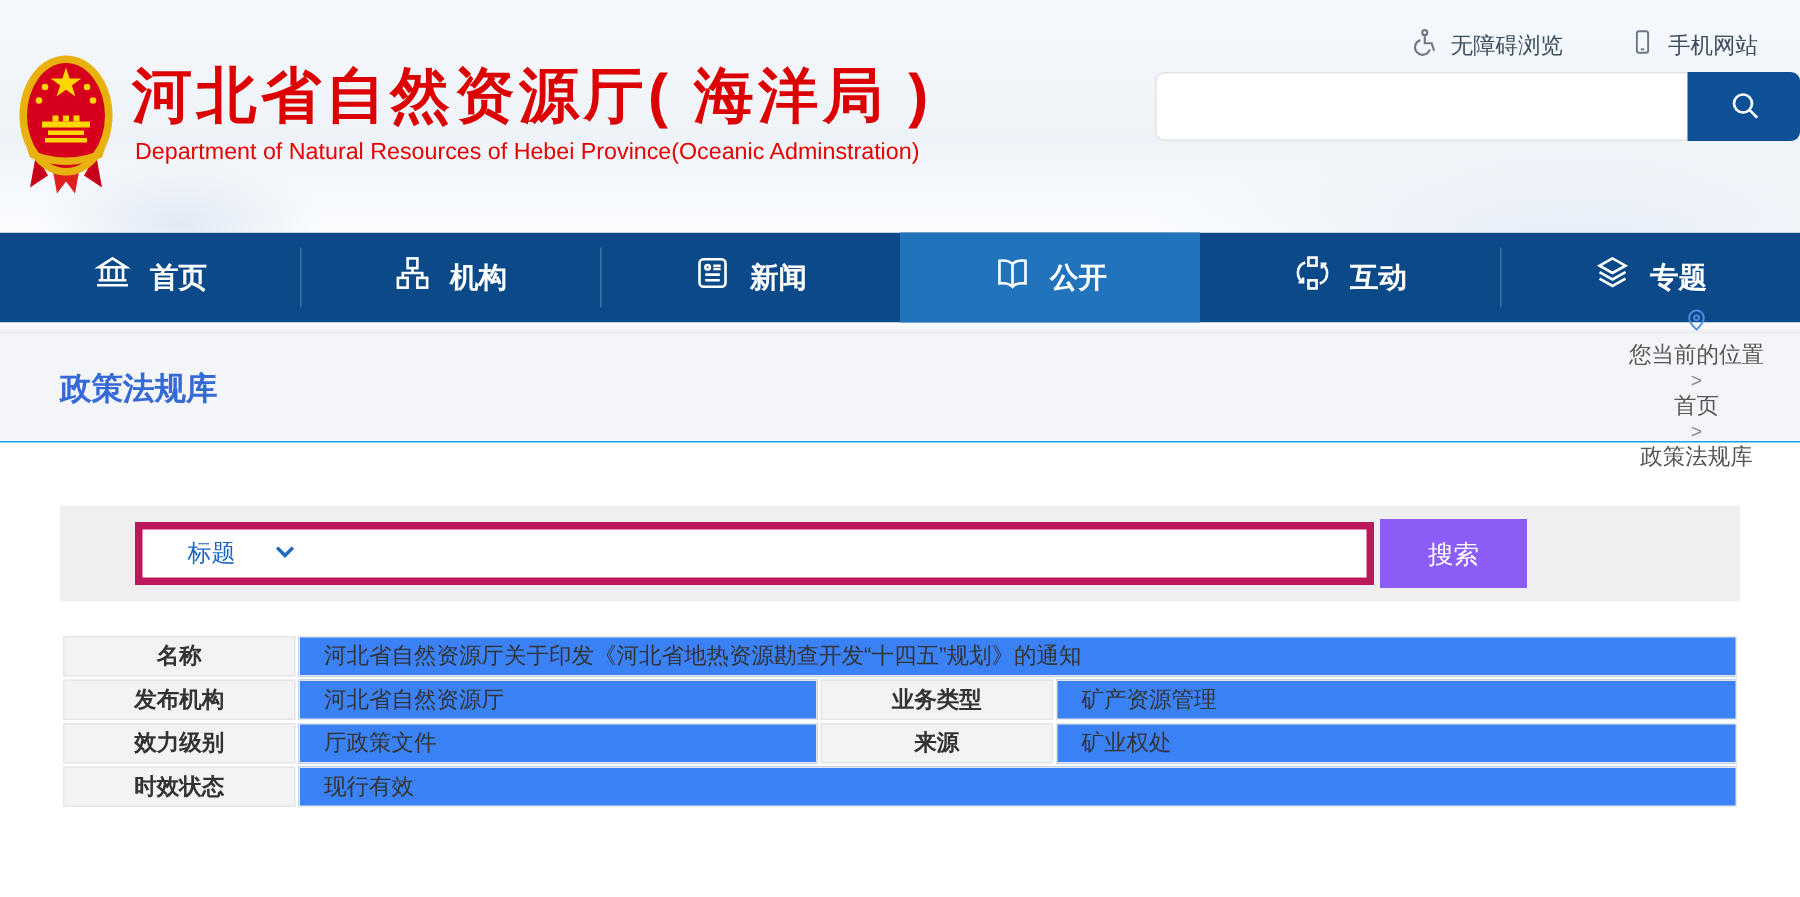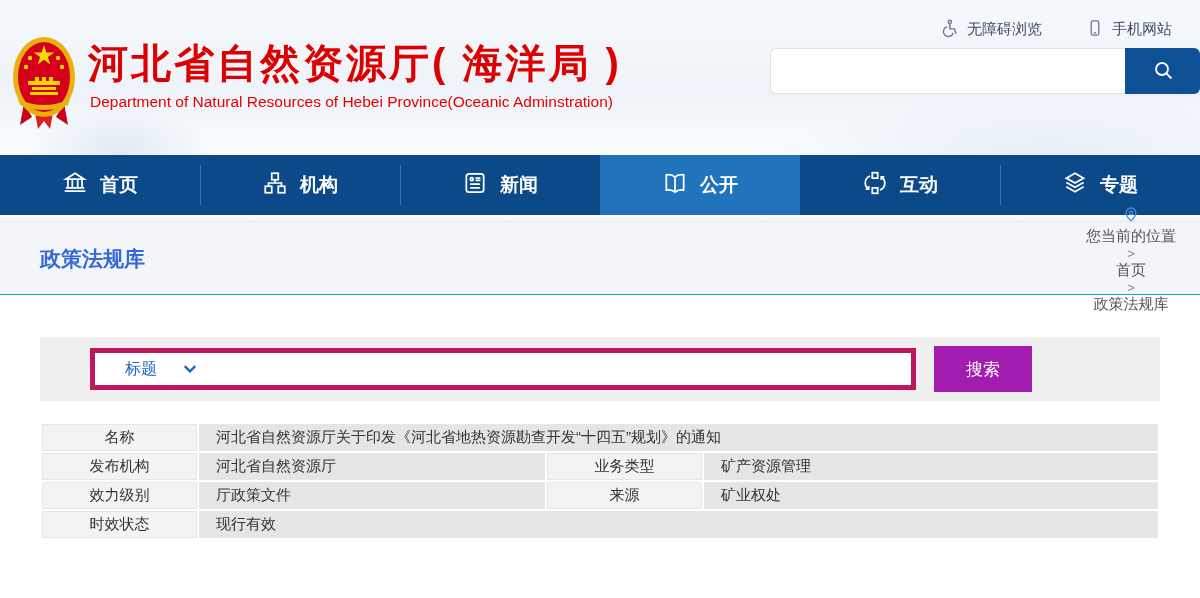--- a/index.html
+++ b/index.html
@@ -57,29 +57,29 @@
   .form-band { margin:42px 40px 0 40px; height:64px; background:#efefef;
     display:flex; align-items:center; padding-left:50px; }
   .combo { width:826px; height:42px; background:#fff; border:5px solid #be185d;
     display:flex; align-items:center; }
   .combo .field-select { display:flex; align-items:center; gap:26px; padding:0 10px 0 30px;
     color:#1a66c0; font-size:16px; cursor:pointer; white-space:nowrap; }
   .combo input { flex:1; height:100%; border:none; outline:none; font-size:15px; padding:0 10px;
     background:transparent; }
   .btn { height:46px; width:98px; border:none; color:#fff; font-size:17px; cursor:pointer;
     font-family:inherit; }
-  .btn-search { background:#a21caf; margin-left:18px; }
+  .btn-search { background:#8b5cf6; margin-left:4px; }
   .btn-adv { background:#f47e6e; margin-left:12px; }
 
   
   .detail { margin:21px 40px 0 40px; border-collapse:separate; border-spacing:2px;
     width:1120px; table-layout:fixed; }
   .detail td { height:27px; font-size:15px; color:#333; border:1px solid #e6e6e6; }
-  .detail td.lbl { background:#f3f3f3; font-weight:normal; text-align:center; width:153px; }
-  .detail td.val { background:#e5e5e5; padding-left:16px; }
+  .detail td.lbl { background:#f3f3f3; font-weight:bold; text-align:center; width:153px; }
+  .detail td.val { background:#3b82f6; padding-left:16px; }
   .detail col.c1 { width:155px; } .detail col.c2 { width:346px; }
   .detail col.c3 { width:155px; } .detail col.c4 { width:auto; }
 </style>
 </head>
 <body>
 
 <div class="header">
 
   <div class="toplinks">
     <div class="toplink">

